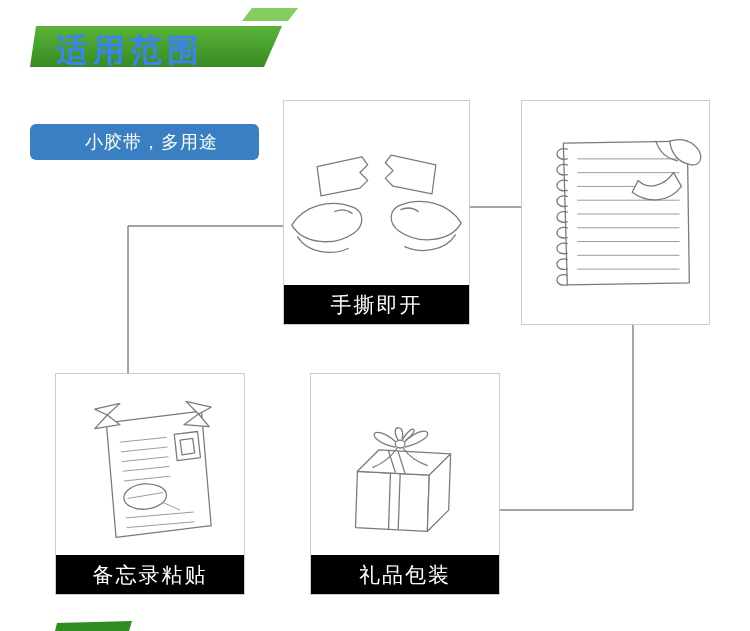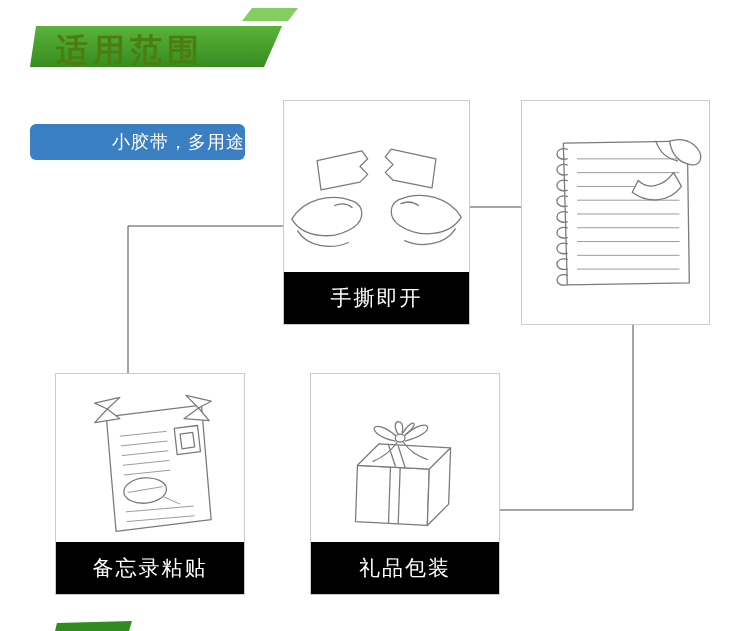--- a/index.html
+++ b/index.html
@@ -6,38 +6,39 @@
   .page{
     position:relative;
     width:750px;height:631px;
     background:#ffffff;
     font-family:"DejaVu Sans","Liberation Sans",sans-serif;
     overflow:hidden;
   }
   .decor{position:absolute;left:0;top:0;width:750px;height:631px;pointer-events:none;}
   .banner-title{
     position:absolute;left:56px;top:31px;width:210px;height:38px;
-    color:#4d7c0f;font-size:32px;font-weight:bold;letter-spacing:5px;
+    color:#3b82f6;font-size:32px;font-weight:bold;letter-spacing:5px;
     line-height:38px;white-space:nowrap;
   }
   .badge{
     position:absolute;left:30px;top:124px;width:215px;height:36px;
     background:#3a7fc2;border-radius:6px;
-    color:#ffffff;font-size:18px;line-height:36px;text-align:right;
+    color:#ffffff;font-size:18px;line-height:36px;text-align:center;
     letter-spacing:1px;
+    padding-left:14px;
   }
   .card{
     position:absolute;background:#ffffff;
     border:1px solid #cccccc;box-sizing:border-box;
     display:flex;flex-direction:column;
   }
   .card-ill{flex:1;display:flex;align-items:center;justify-content:center;background:#fff;}
   .card-ill svg{display:block;}
   .card-caption{
-    height:52px;background:#000000;color:#ffffff;
+    height:39px;background:#000000;color:#ffffff;
     display:flex;align-items:center;justify-content:center;
     font-size:21px;letter-spacing:2px;
   }
   #card-1{left:283px;top:100px;width:187px;height:225px;}
   #card-2{left:521px;top:100px;width:189px;height:225px;}
   #card-3{left:55px;top:373px;width:190px;height:222px;justify-content:space-between;}
   #card-4{left:310px;top:373px;width:190px;height:222px;}
   .ink{stroke:#7a7a7a;stroke-width:1.3;fill:none;stroke-linejoin:round;stroke-linecap:round;}
   .ink-fill{stroke:#7a7a7a;stroke-width:1.3;fill:#ffffff;stroke-linejoin:round;stroke-linecap:round;}
   .rule{stroke:#9a9a9a;stroke-width:1;}

